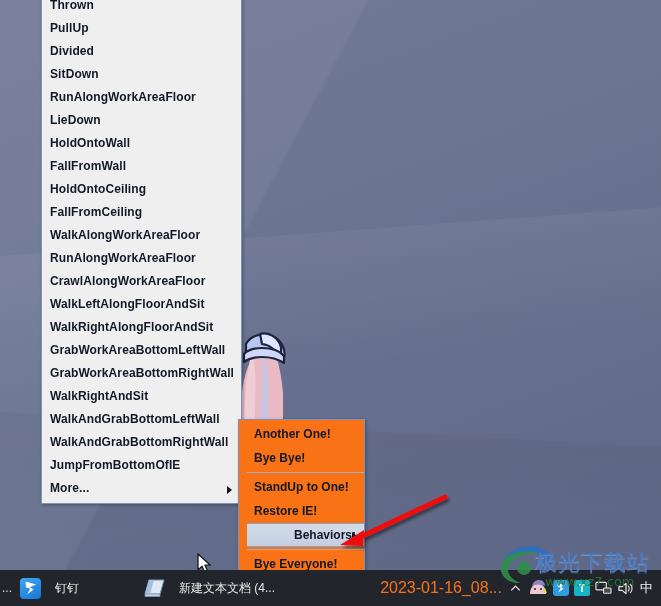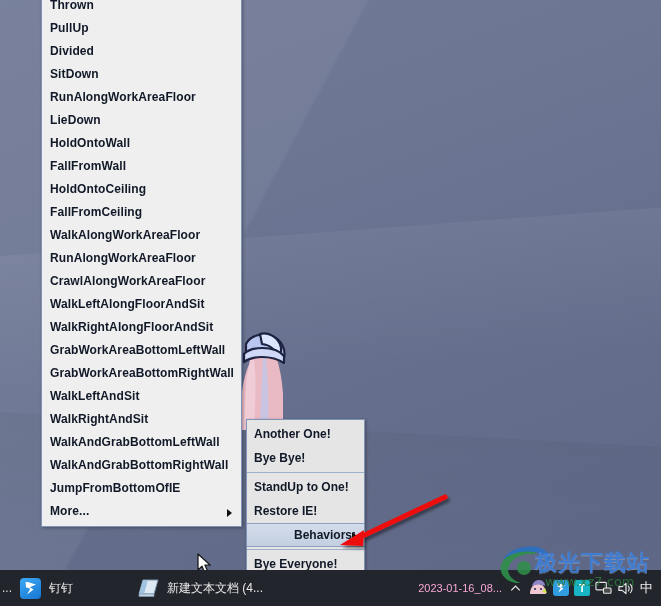--- a/index.html
+++ b/index.html
@@ -51,25 +51,25 @@
   }
   .listmenu .mi.sub::after{
     content:"";position:absolute;right:9px;top:9px;
     border-left:5px solid #111;
     border-top:4px solid transparent;
     border-bottom:4px solid transparent;
   }
 
   
   .ctxmenu{
-    position:absolute;left:246px;top:419px;width:117px;
-    background:#e5e5e5;
+    position:absolute;left:238px;top:419px;width:117px;
+    background:#f97316;
     border:1px solid #7e93b5;
     box-shadow:1px 1px 3px rgba(0,0,0,0.30);
-    padding:2px 0 2px 0;
+    padding:2px 0 2px 8px;
   }
   .ctxmenu .ci{
     height:24px;line-height:24px;
     padding:0 8px 0 7px;
     font-size:12px;color:#111827;font-weight:bold;
     white-space:nowrap;position:relative;
   }
   .ctxmenu .sep{
     height:0;border-top:1px solid #9fb0c9;
     margin:2px 0 2px 0;
@@ -94,27 +94,27 @@
   .cursor{position:absolute;left:197px;top:553px;width:16px;height:22px;}
 
   
   .taskbar{
     position:absolute;left:0;top:570px;width:661px;height:36px;
     background:#22252b;
     display:flex;align-items:center;
   }
   .tb-left{display:flex;align-items:center;height:36px;}
   .tb-item{
-    display:flex;align-items:center;gap:8px;
+    display:flex;align-items:center;gap:14px;
     height:36px;padding:0 8px;
     color:#e8e8e8;font-size:12px;white-space:nowrap;
   }
   .tb-ellipsis{color:#dcdcdc;font-size:12px;padding-left:2px;}
   .tb-spacer{flex:1 1 auto;}
-  .tb-clock{color:#f9a8d4;font-size:11px;white-space:nowrap;padding:0 6px;}
+  .tb-clock{color:#f97316;font-size:16px;white-space:nowrap;padding:0 6px;}
   .tray{display:flex;align-items:center;gap:5px;padding-right:4px;}
   .tray .ti{display:flex;align-items:center;justify-content:center;}
   .tray-ime{color:#f0f0f0;font-size:13px;padding:0 4px 0 1px;}
 
   
   .ic-ding{
     width:21px;height:21px;border-radius:4px;
     background:linear-gradient(150deg,#3daaf5,#1675d1);
     position:relative;flex:none;
   }
@@ -127,21 +127,21 @@
     width:22px;height:20px;flex:none;position:relative;
   }
 
   
   .watermark{
     position:absolute;left:497px;top:548px;width:164px;height:46px;
     pointer-events:none;
   }
   .wm-text{
     position:absolute;left:38px;top:0px;
-    font-size:22px;font-weight:bold;color:#3f7fd6;
+    font-size:22px;font-weight:normal;color:#3f7fd6;
     letter-spacing:1px;
     text-shadow:0 1px 0 rgba(255,255,255,0.25);
     opacity:.95;
     font-family:"DejaVu Sans",sans-serif;
   }
   .wm-sub{
     position:absolute;left:48px;top:26px;
     font-size:13px;font-weight:normal;color:#2a7a3c;opacity:.85;
     font-family:"DejaVu Sans",sans-serif;
   }
@@ -178,21 +178,20 @@
       <div class="mi">FallFromWall</div>
       <div class="mi">HoldOntoCeiling</div>
       <div class="mi">FallFromCeiling</div>
       <div class="mi">WalkAlongWorkAreaFloor</div>
       <div class="mi">RunAlongWorkAreaFloor</div>
       <div class="mi">CrawlAlongWorkAreaFloor</div>
       <div class="mi">WalkLeftAlongFloorAndSit</div>
       <div class="mi">WalkRightAlongFloorAndSit</div>
       <div class="mi">GrabWorkAreaBottomLeftWall</div>
       <div class="mi">GrabWorkAreaBottomRightWall</div>
-      <div class="mi">WalkLeftAndSit</div>
       <div class="mi">WalkRightAndSit</div>
       <div class="mi">WalkAndGrabBottomLeftWall</div>
       <div class="mi">WalkAndGrabBottomRightWall</div>
       <div class="mi">JumpFromBottomOfIE</div>
       <div class="mi sub">More...</div>
     </div>
 
   <div class="ctxmenu" id="ctxmenu">
       <div class="ci">Another One!</div>
       <div class="ci">Bye Bye!</div>

